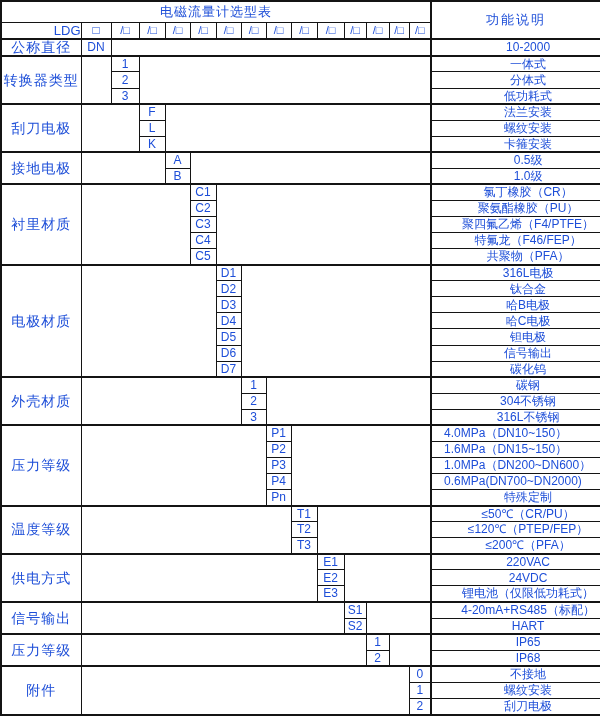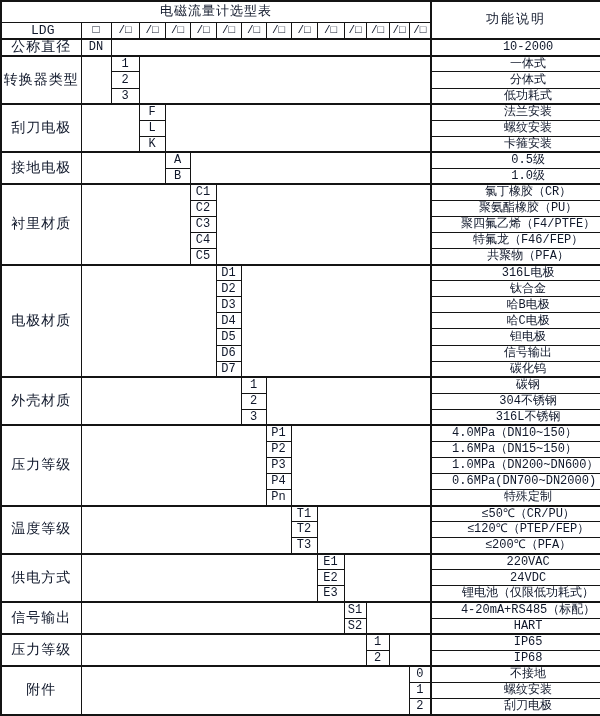--- a/index.html
+++ b/index.html
@@ -1,42 +1,42 @@
 <!DOCTYPE html>
 <html><head>
 <meta charset="utf-8">
 <style>
   html,body{margin:0;padding:0;background:#ffffff;}
   .page{
     width:593px;height:716px;background:#ffffff;box-sizing:border-box;
-    font-family:Liberation Mono, monospace;color:#0f172a;
+    font-family:Liberation Sans, sans-serif;color:#1d4ed8;
   }
   table.sel{
     border-collapse:collapse;table-layout:fixed;
     width:600px;height:716px;
     border:2px solid #141414;
   }
   td{
     border:1px solid #141414;
     padding:0;margin:0;overflow:hidden;white-space:nowrap;
     text-align:center;vertical-align:middle;
     font-size:12px;line-height:1.05;
   }
   tr.r-title{height:21px;}
   tr.r-model{height:17px;}
   tr.r-opt{height:16px;}
   tr.sec > td{border-top:2px solid #141414;}
   td.title{font-size:13px;letter-spacing:1px;}
   td.fn{font-size:13px;border-left:2px solid #141414;letter-spacing:2px;}
   td.lbl{font-size:14px;letter-spacing:1px;}
-  td.model-prefix{text-align:center;padding-left:3px;font-size:13px;}
+  td.model-prefix{text-align:right;padding-left:3px;font-size:13px;}
   td.code{font-size:12px;}
   td.slot{font-size:11px;}
   td.desc{font-size:12px;border-left:2px solid #141414;padding-left:24px;}
-  td.desc.left{text-align:left;padding-left:20px;margin-left:24px;}
+  td.desc.left{text-align:left;padding-left:12px;margin-left:24px;}
 </style>
 </head>
 <body>
 
 <div class="page">
   <table class="sel">
     <colgroup>
       <col style="width:80px">
       <col style="width:30px">
         <col style="width:28px">

